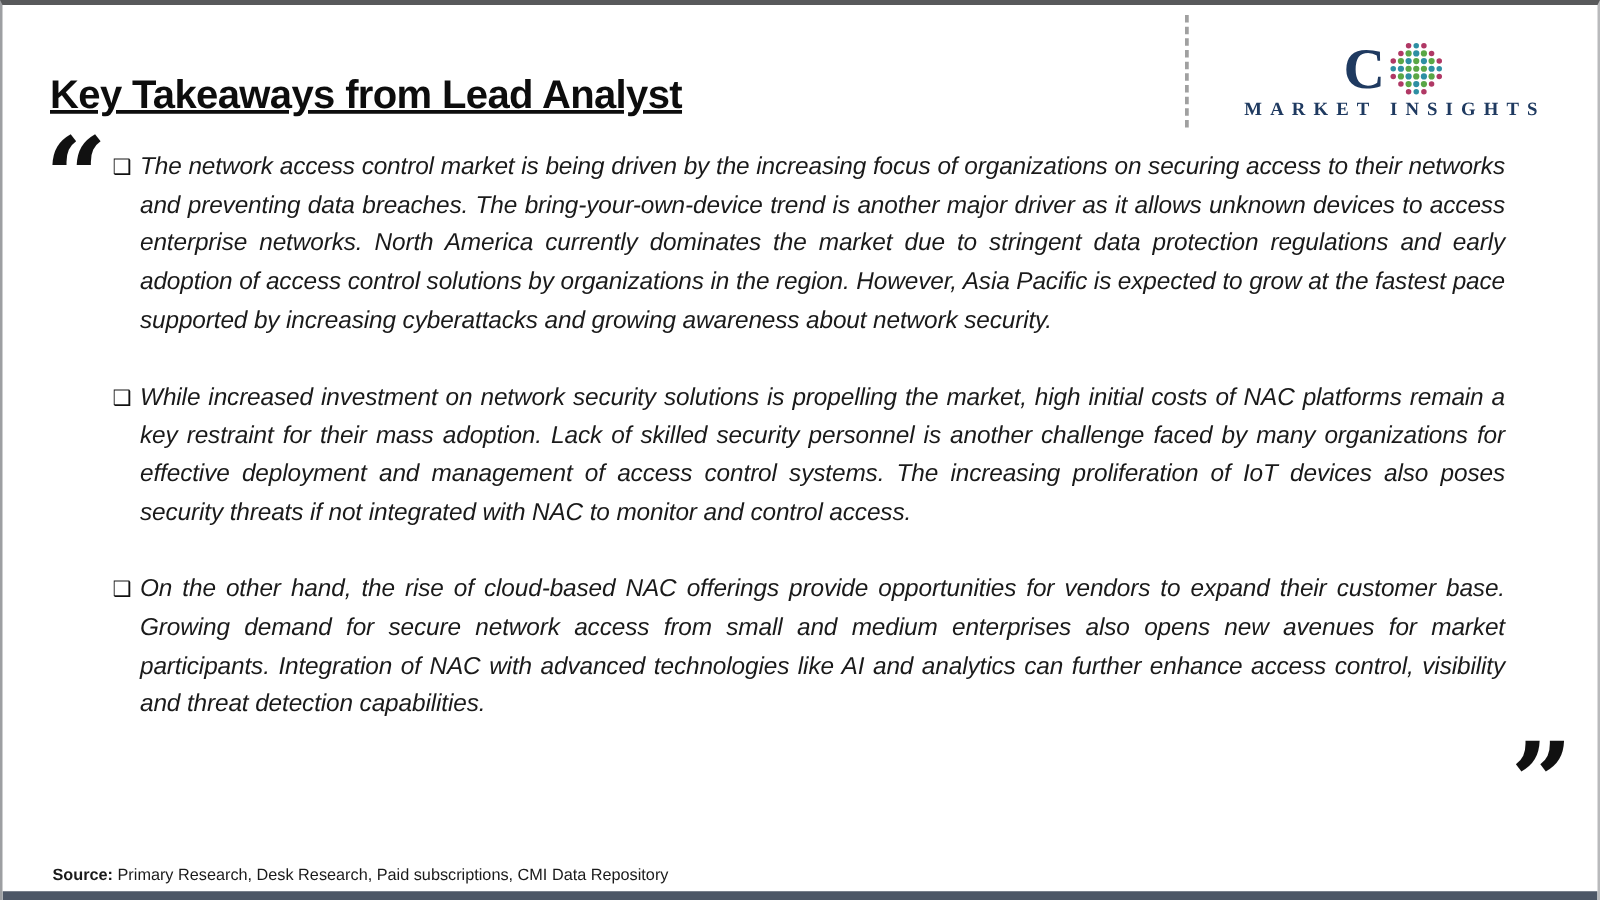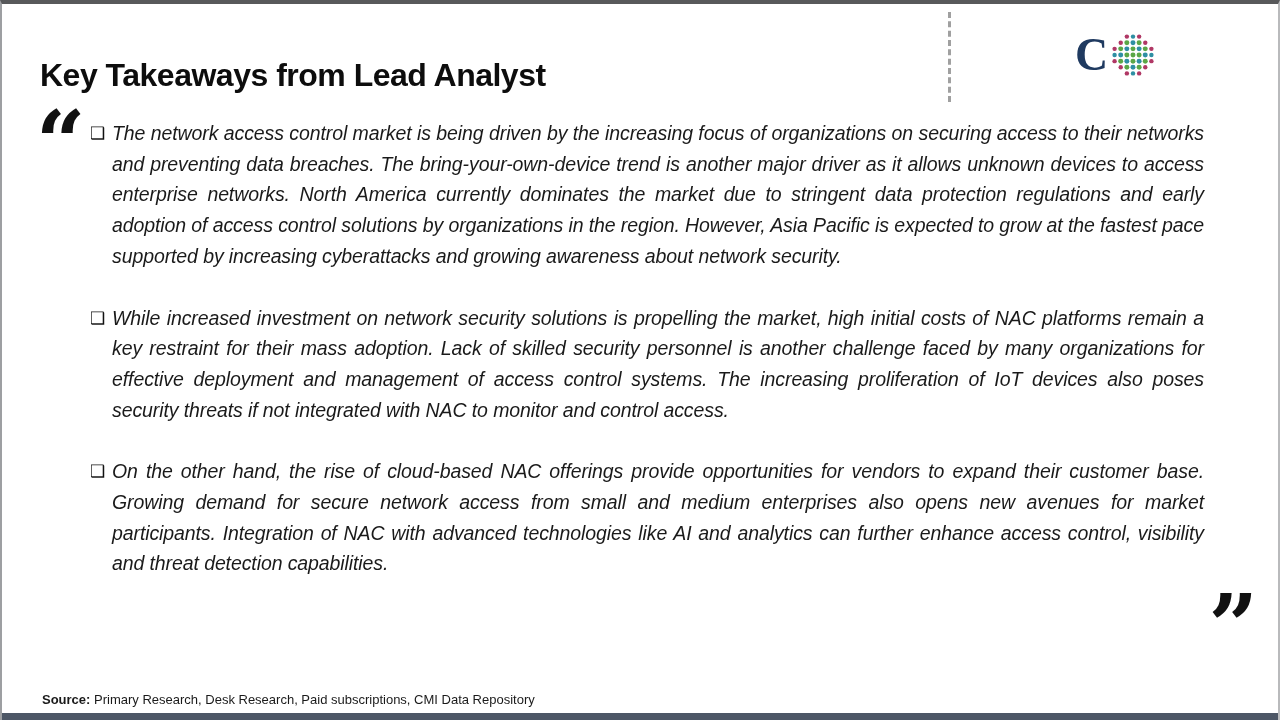--- a/index.html
+++ b/index.html
@@ -18,20 +18,21 @@
 
   .page-title {
     position: absolute;
     left: 38px;
     top: 32px;
     font-size: 32px;
     font-weight: bold;
     letter-spacing: -0.5px;
     color: #0d0d0d;
     font-family: "Liberation Sans", sans-serif;
+    text-decoration: underline;
   }
 
   
   .logo-divider {
     position: absolute;
     left: 946px;
     top: 8px;
     height: 90px;
     width: 0;
     border-left: 3px dashed #a0a0a0;
@@ -167,20 +168,21 @@
           <circle cx="36.8" cy="11.2" r="2.3" fill="#b03865"></circle>
           <circle cx="36.8" cy="17.6" r="2.6" fill="#5aa746"></circle>
           <circle cx="36.8" cy="24" r="2.6" fill="#2e8fa3"></circle>
           <circle cx="36.8" cy="30.4" r="2.6" fill="#5aa746"></circle>
           <circle cx="36.8" cy="36.8" r="2.3" fill="#b03865"></circle>
           <circle cx="43.2" cy="17.6" r="2.3" fill="#b03865"></circle>
           <circle cx="43.2" cy="24" r="2.3" fill="#2e8fa3"></circle>
           <circle cx="43.2" cy="30.4" r="2.3" fill="#b03865"></circle>
         </svg>
     </div>
+    <div class="logo-subtitle">MARKET INSIGHTS</div>
   </div>
 
   <div class="quote quote-open">“</div>
 
   <div class="content">
     <p class="takeaway">
       <span class="bullet">❑</span><span>The network access control market is being driven by the increasing focus of organizations on securing access to their networks and preventing data breaches. The bring-your-own-device trend is another major driver as it allows unknown devices to access enterprise networks. North America currently dominates the market due to stringent data protection regulations and early adoption of access control solutions by organizations in the region. However, Asia Pacific is expected to grow at the fastest pace supported by increasing cyberattacks and growing awareness about network security.</span>
     </p>
     <p class="takeaway">
       <span class="bullet">❑</span><span>While increased investment on network security solutions is propelling the market, high initial costs of NAC platforms remain a key restraint for their mass adoption. Lack of skilled security personnel is another challenge faced by many organizations for effective deployment and management of access control systems. The increasing proliferation of IoT devices also poses security threats if not integrated with NAC to monitor and control access.</span>

